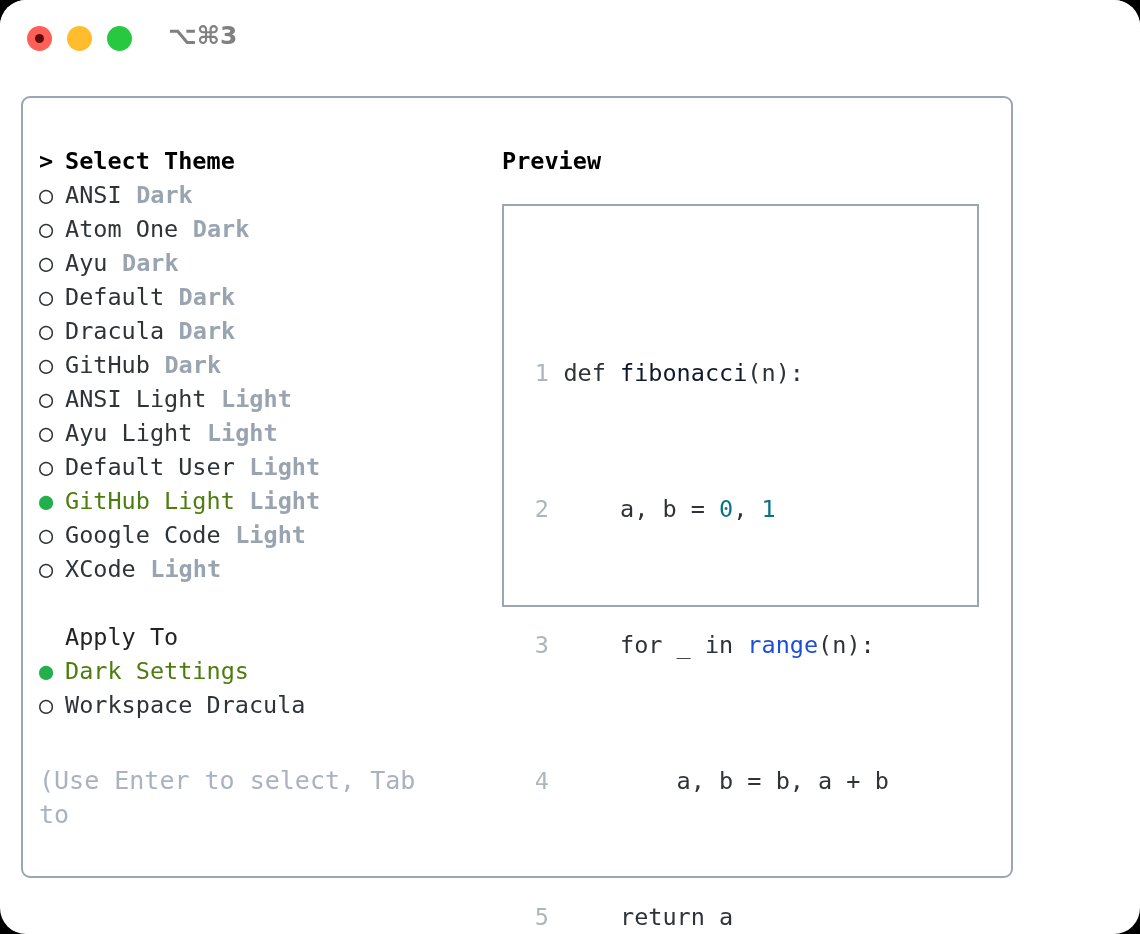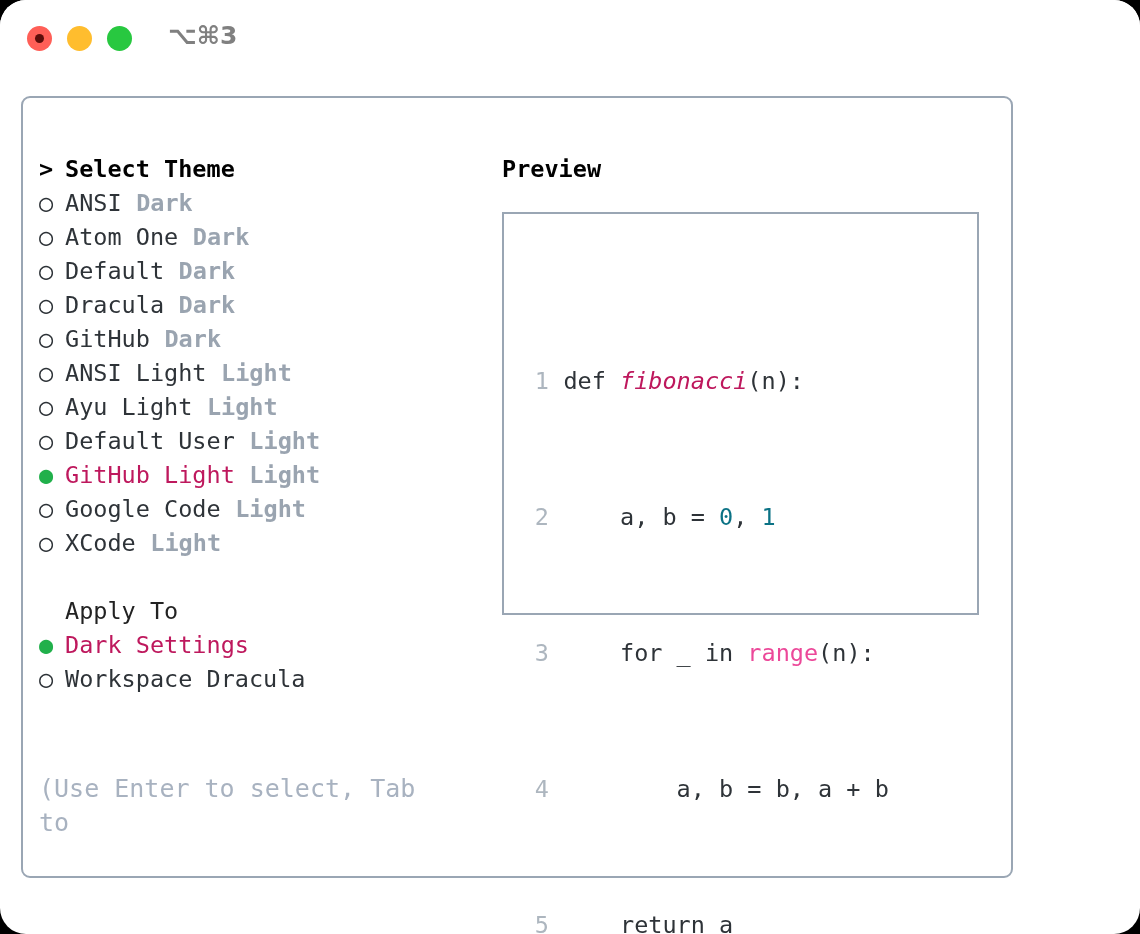--- a/index.html
+++ b/index.html
@@ -80,21 +80,21 @@
     width: 992px;
     height: 782px;
     border: 2px solid #9aa6b4;
     border-radius: 9px;
     box-sizing: border-box;
     background: #ffffff;
   }
 
   .panel-inner {
     position: absolute;
-    left: 0; top: 8px;
+    left: 0; top: 0;
     width: 100%;
     height: 100%;
     padding-left: 12px;
   }
 
   
   .left-col {
     position: absolute;
     left: 16px;
     top: 46px;
@@ -126,21 +126,21 @@
     display: inline-block;
     width: 26px;
   }
 
   .bullet {
     display: inline-block;
     width: 26px;
     color: #2e3338;
   }
   .row.selected .bullet { color: #21b04b; }
-  .row.selected .label  { color: #be185d; }
+  .row.selected .label  { color: #4d7c0f; }
 
   .label { color: #2e3338; }
   .variant {
     color: #9aa4b0;
     margin-left: 0.62em;
     font-weight: bold;
   }
 
   .spacer-row { height: 34px; }
 
@@ -191,23 +191,23 @@
 
   .ln {
     display: inline-block;
     width: 1.1em;
     text-align: right;
     color: #adb6bf;
     margin-right: 0.62em;
   }
 
   .tok-kw   { color: #2e3338; }
-  .tok-fn   { color: #be185d; font-style: italic; }
+  .tok-fn   { color: #0f172a; }
   .tok-num  { color: #0b7285; }
-  .tok-call { color: #ec4899; }
+  .tok-call { color: #1d4ed8; }
   .tok-pl   { color: #2e3338; }
 </style>
 </head>
 <body>
 
 <div class="window">
 
   <div class="titlebar">
     <div class="lights">
       <span class="light red"></span>
@@ -227,20 +227,23 @@
         </div>
 
         <div class="row">
           <span class="bullet">○</span><span class="label">ANSI</span><span class="variant">Dark</span>
         </div>
 
         <div class="row">
           <span class="bullet">○</span><span class="label">Atom One</span><span class="variant">Dark</span>
         </div>
 
+        <div class="row">
+          <span class="bullet">○</span><span class="label">Ayu</span><span class="variant">Dark</span>
+        </div>
 
         <div class="row">
           <span class="bullet">○</span><span class="label">Default</span><span class="variant">Dark</span>
         </div>
 
         <div class="row">
           <span class="bullet">○</span><span class="label">Dracula</span><span class="variant">Dark</span>
         </div>
 
         <div class="row">

